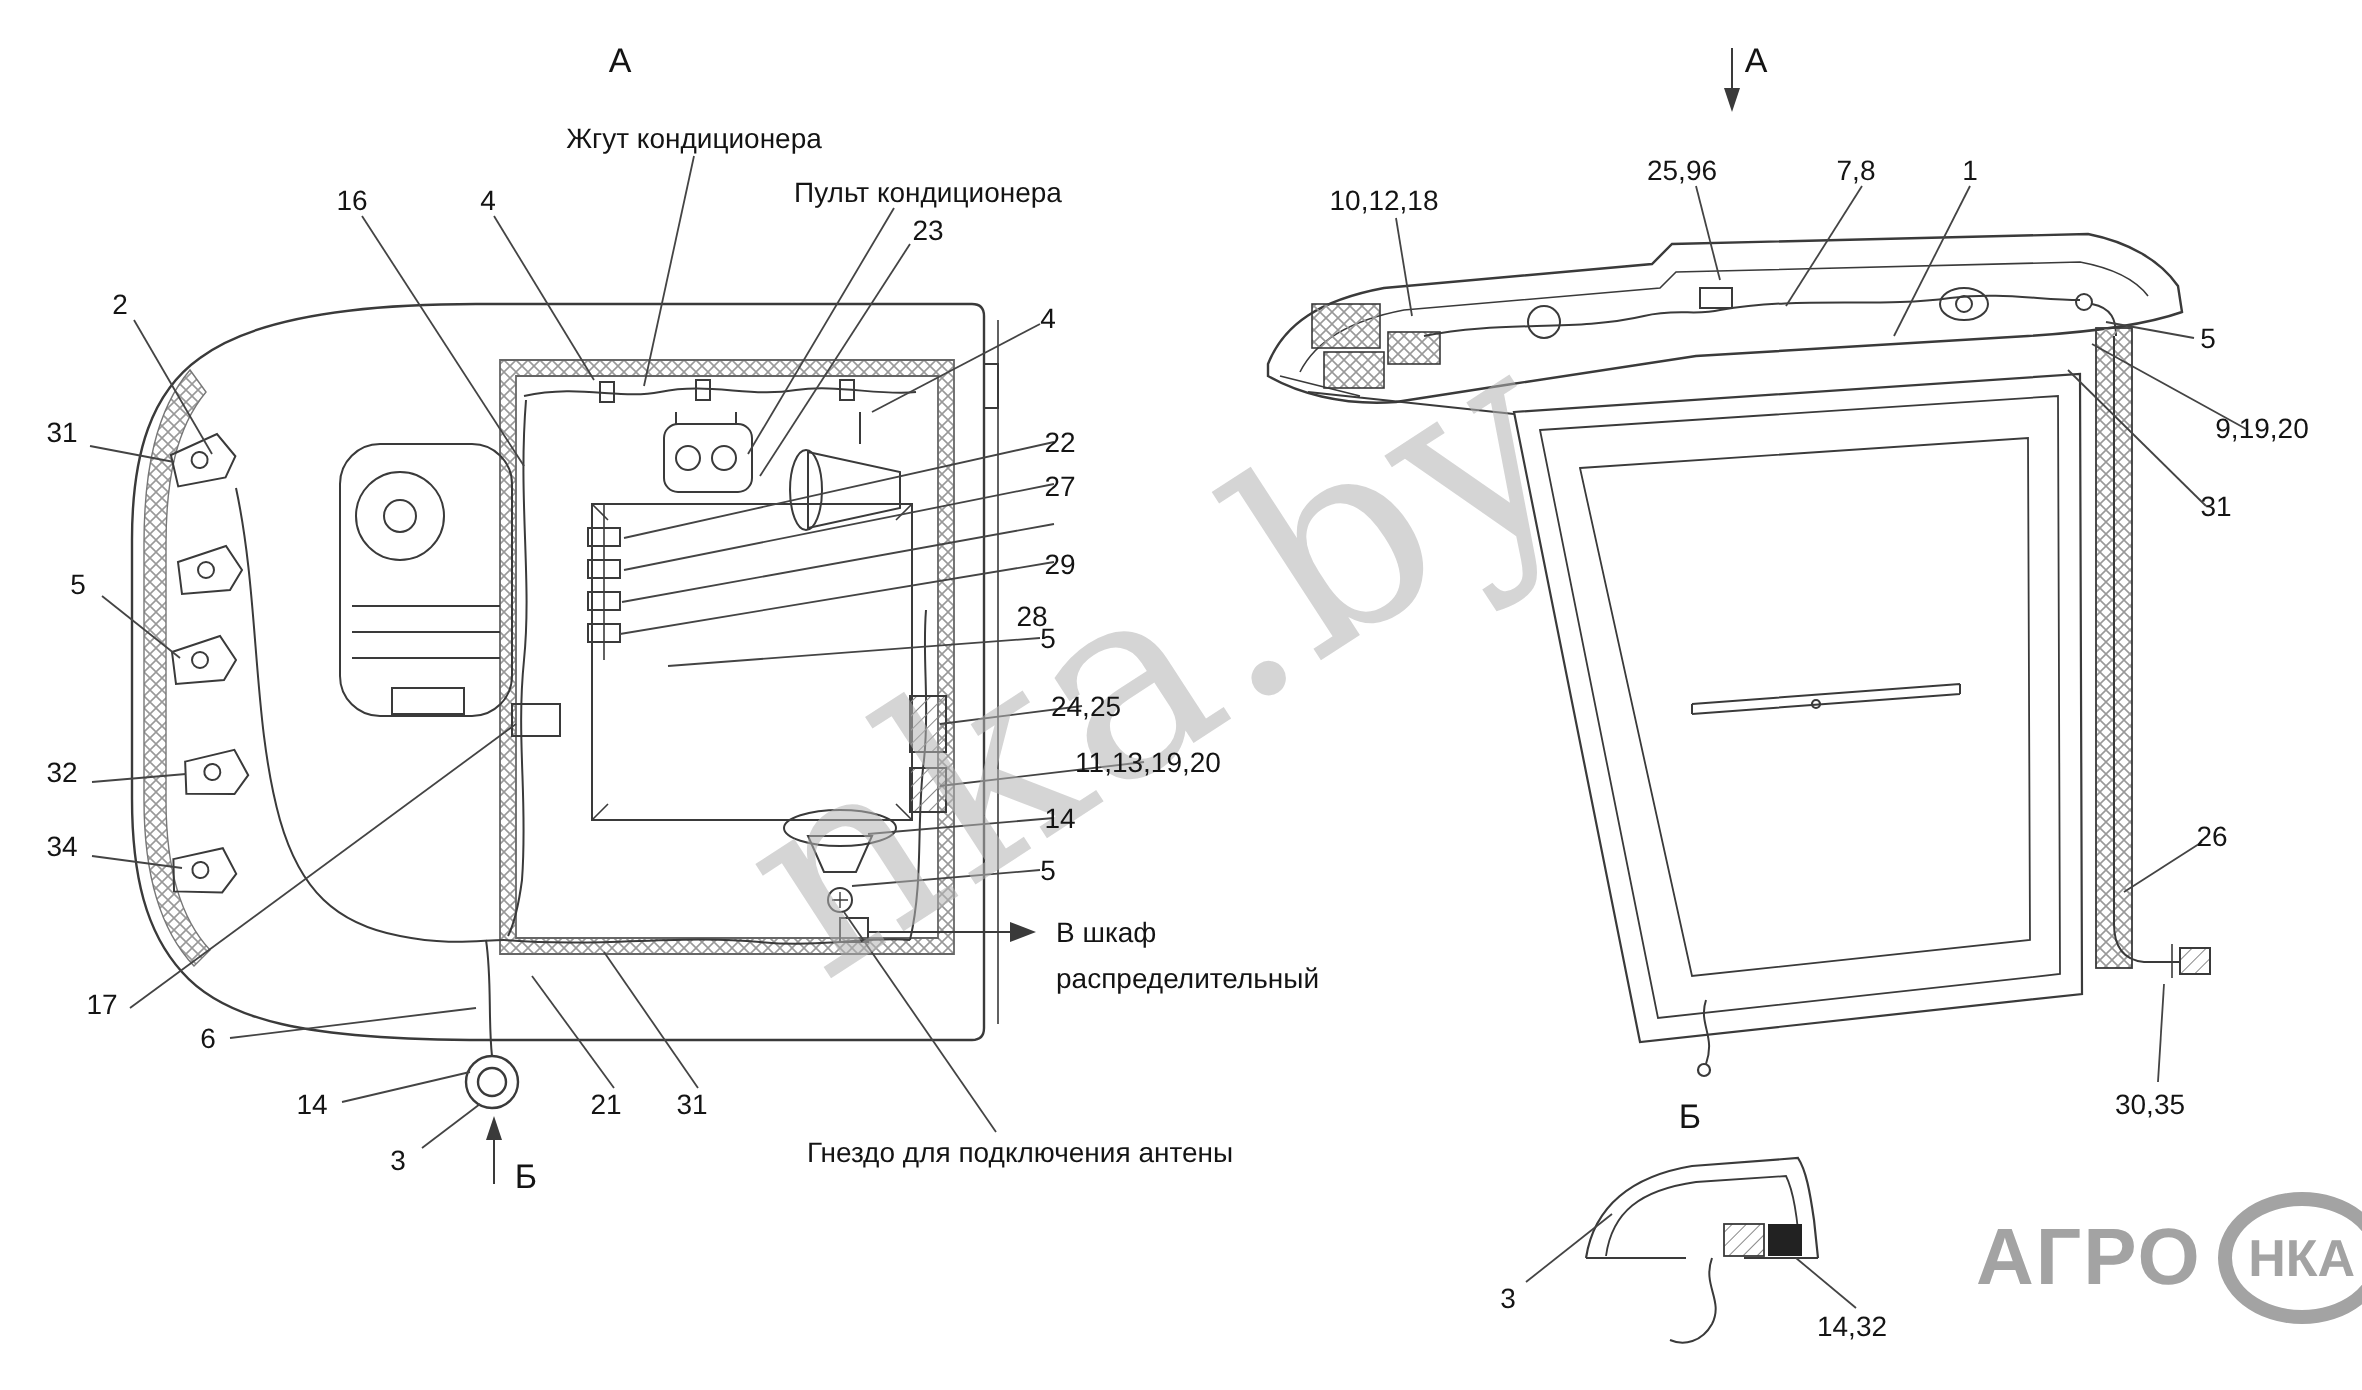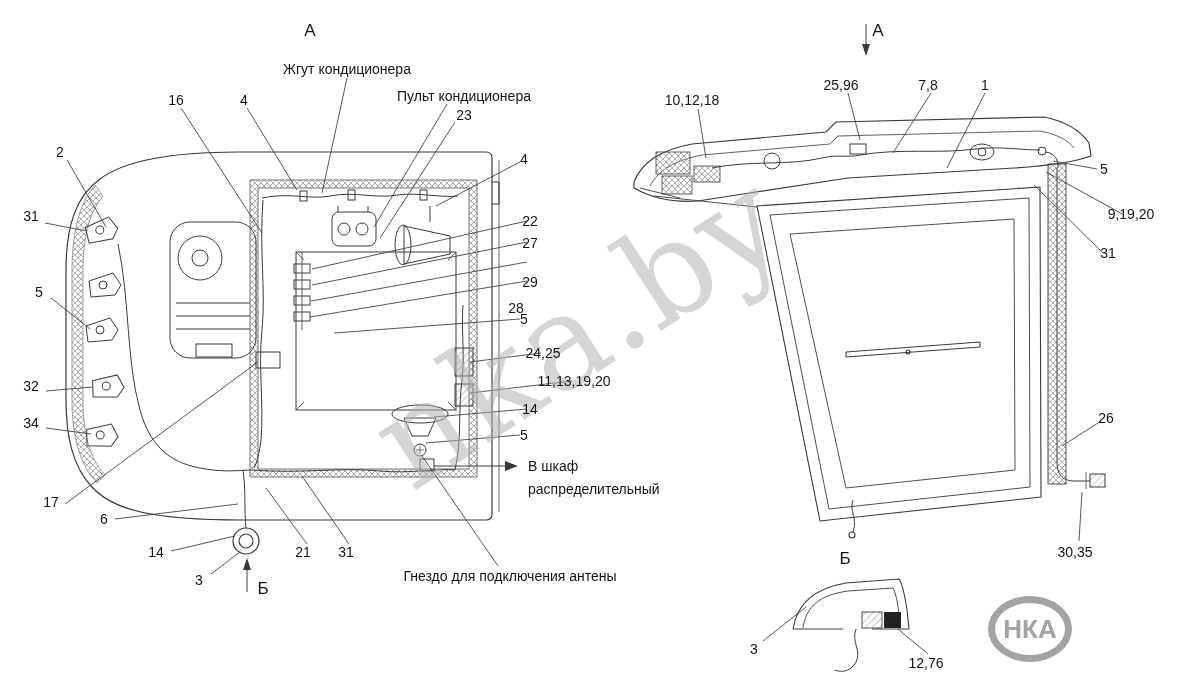--- a/index.html
+++ b/index.html
@@ -272,20 +272,21 @@
       <div class="callout" style="left: 841px; top: 76px;">25,96</div>
       <div class="callout" style="left: 928px; top: 76px;">7,8</div>
       <div class="callout" style="left: 985px; top: 76px;">1</div>
       <div class="callout" style="left: 1104px; top: 160px;">5</div>
       <div class="callout" style="left: 1131px; top: 205px;">9,19,20</div>
       <div class="callout" style="left: 1108px; top: 244px;">31</div>
       <div class="callout" style="left: 1106px; top: 409px;">26</div>
       <div class="callout" style="left: 1075px; top: 543px;">30,35</div>
       <div class="callout big" style="left: 845px; top: 550px;">Б</div>
       <div class="callout" style="left: 754px; top: 640px;">3</div>
-      <div class="callout" style="left: 926px; top: 654px;">12,76</div>
+      <div class="callout" style="left: 926px; top: 654px;">14,32</div>
     </div>
 
   <div class="logo">
+    <span class="logo-text">АГРО</span>
     <span class="logo-oval">НКА</span>
   </div>
 
 </div>
 
 </body></html>

